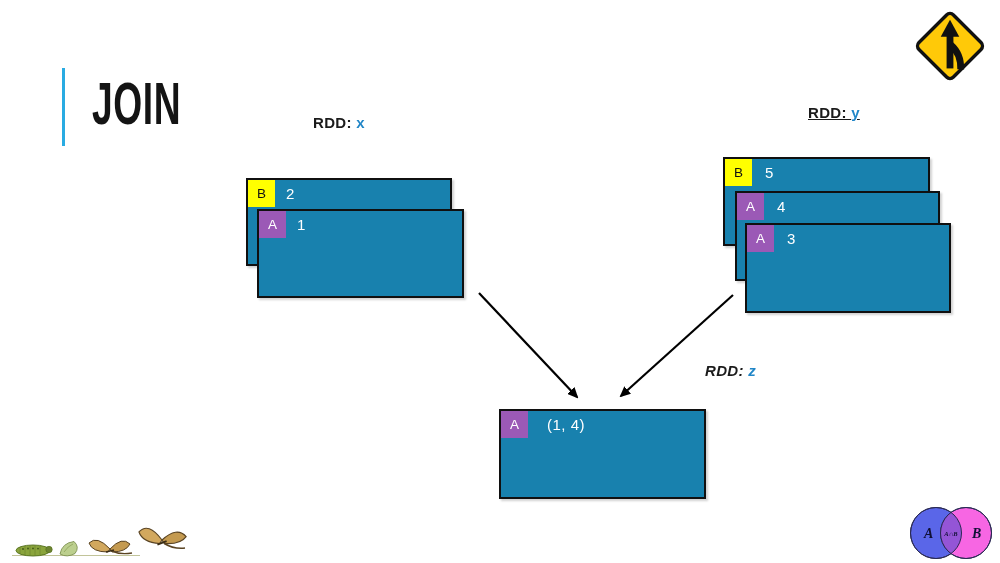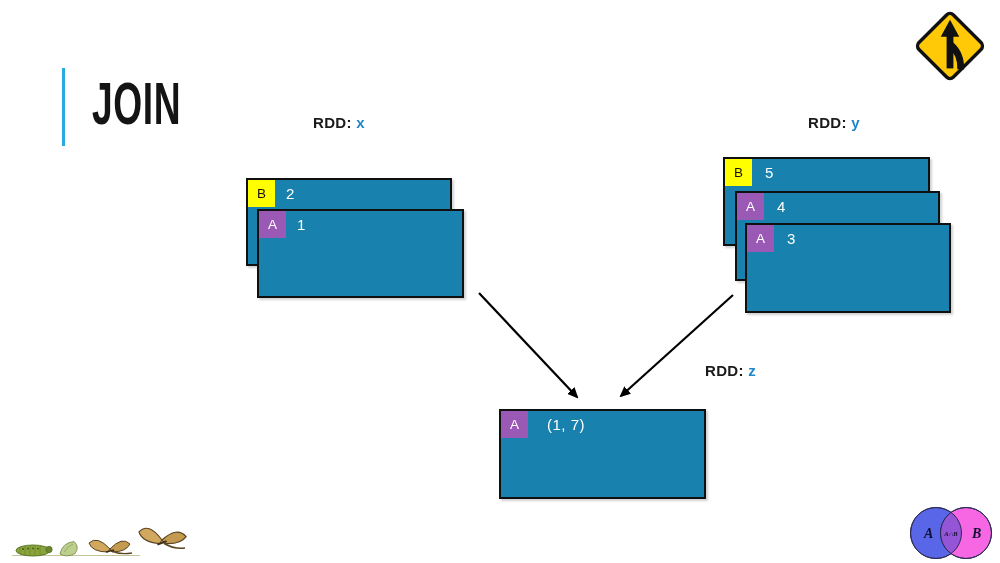--- a/index.html
+++ b/index.html
@@ -66,21 +66,21 @@
   </div>
   <div class="card" style="left:246px; top:178px; width:206px; height:88px; z-index:1;">
     <span class="tag tag-yellow">B</span>
     <span class="val">2</span>
   </div>
   <div class="card" style="left:257px; top:209px; width:207px; height:89px; z-index:2;">
     <span class="tag tag-purple">A</span>
     <span class="val">1</span>
   </div>
 
-  <div class="rdd-label" style="left:808px; top:114px;">
+  <div class="rdd-label" style="left:808px; top:104px;text-decoration:underline;">
     <span>RDD: </span><span class="var">y</span>
   </div>
   <div class="card" style="left:723px; top:157px; width:207px; height:89px; z-index:1;">
     <span class="tag tag-yellow">B</span>
     <span class="val" style="left:40px;">5</span>
   </div>
   <div class="card" style="left:735px; top:191px; width:205px; height:90px; z-index:2;">
     <span class="tag tag-purple">A</span>
     <span class="val" style="left:40px;">4</span>
   </div>
@@ -92,26 +92,26 @@
   <svg class="overlay" width="1000" height="563" viewBox="0 0 1000 563">
     <defs>
       <marker id="ah" markerWidth="11" markerHeight="10" refX="9" refY="5" orient="auto" markerUnits="userSpaceOnUse">
         <path d="M0,0 L11,5 L0,10 Z" fill="#000000"></path>
       </marker>
     </defs>
     <line x1="479" y1="293" x2="577" y2="397" stroke="#000000" stroke-width="2.2" marker-end="url(#ah)"></line>
     <line x1="733" y1="295" x2="621" y2="396" stroke="#000000" stroke-width="2.2" marker-end="url(#ah)"></line>
   </svg>
 
-  <div class="rdd-label" style="left:705px; top:362px;">
+  <div class="rdd-label" style="left:705px; top:362px;font-style:italic;">
     <span>RDD: </span><span class="var">z</span>
   </div>
   <div class="card" style="left:499px; top:409px; width:207px; height:90px;">
     <span class="tag tag-purple">A</span>
-    <span class="val" style="left:46px;">(1, 7)</span>
+    <span class="val" style="left:46px;">(1, 4)</span>
   </div>
 
   <div class="meta-img">
     <svg width="195" height="42" viewBox="0 0 195 42">
       <line x1="2" y1="37.5" x2="130" y2="37.5" stroke="#c2c49a" stroke-width="1.2"></line>
 
       <g>
         <ellipse cx="23" cy="32.5" rx="17" ry="5.5" fill="#8aa43c" stroke="#55701f" stroke-width="0.9"></ellipse>
         <circle cx="39" cy="31.5" r="3.2" fill="#6d8430" stroke="#55701f" stroke-width="0.7"></circle>
         <path d="M10,29 V36 M15,28 V37 M20,27.5 V37.5 M25,27.5 V37.5 M30,28 V37" stroke="#5f7526" stroke-width="0.8" opacity="0.6"></path>

